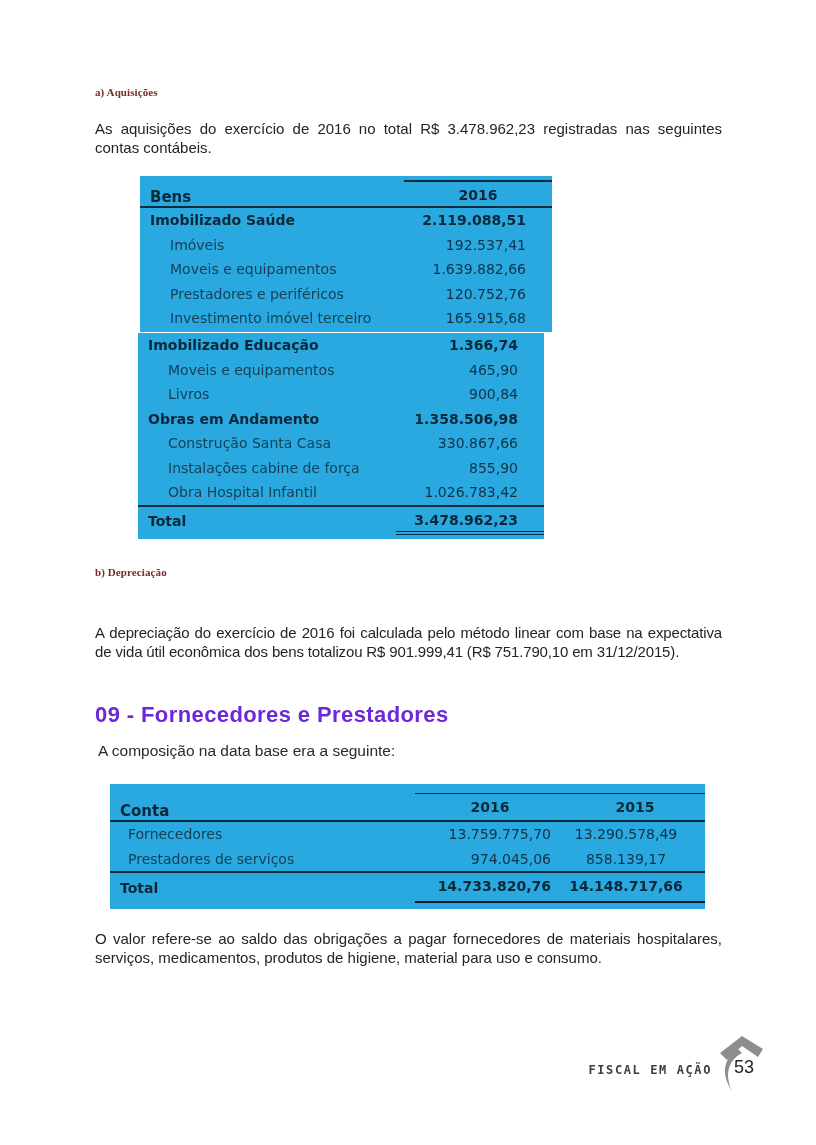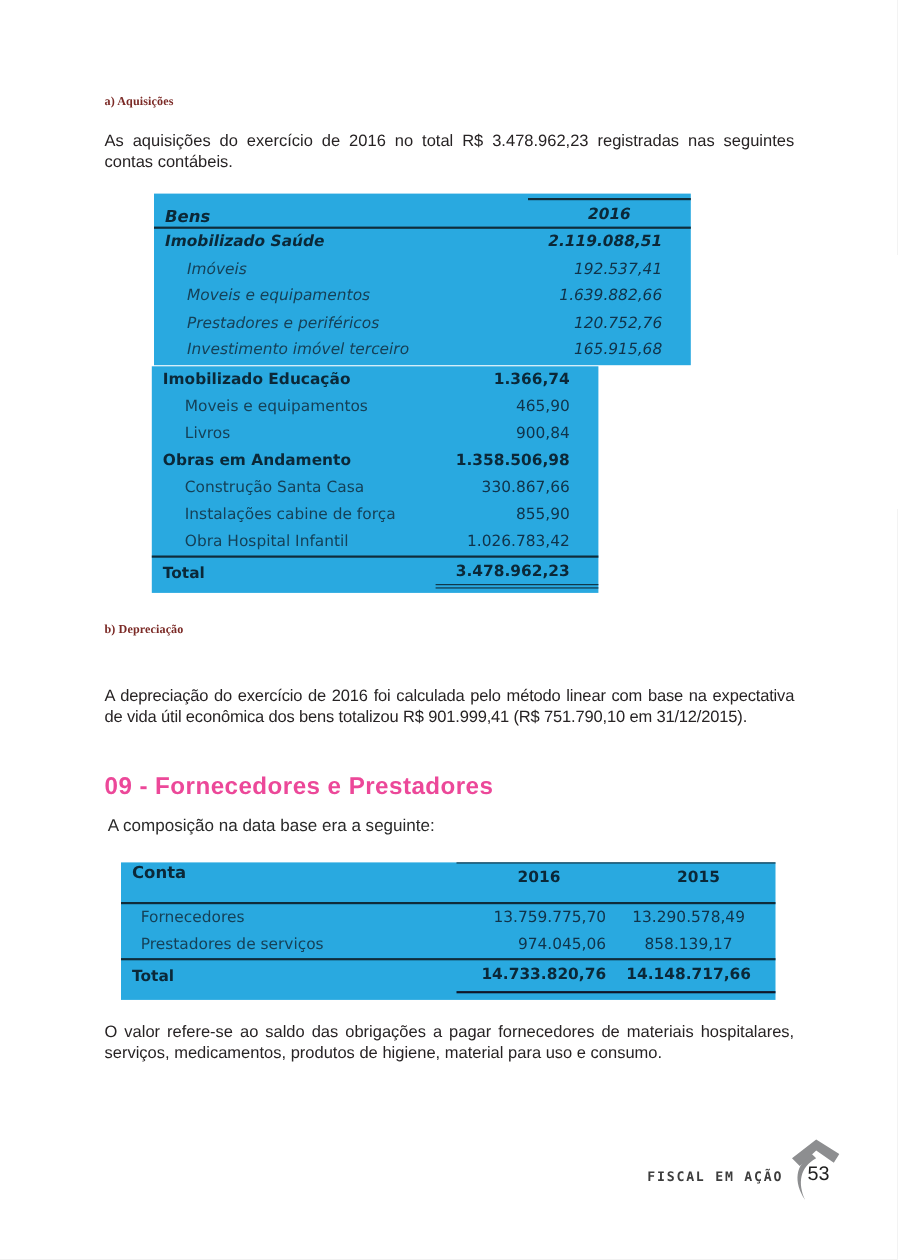--- a/index.html
+++ b/index.html
@@ -14,21 +14,21 @@
   }
   
   .h-small{
     position:absolute;left:95px;
     font-size:11px;font-weight:700;color:#7b2a26;
     letter-spacing:.1px;
     font-family:Liberation Serif, serif;
   }
   .h-big{
     position:absolute;left:95px;top:702px;
-    font-size:22px;font-weight:700;color:#ec4899;
+    font-size:22px;font-weight:700;color:#6d28d9;
     letter-spacing:.4px;
   }
   
   .para{
     position:absolute;left:95px;width:627px;
     font-size:15px;line-height:19px;
     text-align:justify;color:#272324;
   }
   .para-tight{letter-spacing:-0.15px;margin-top:38px;}
   .intro{
@@ -39,32 +39,32 @@
   .tbl{
     position:absolute;background:#29a9e0;
     font-family:"DejaVu Sans","Liberation Sans",sans-serif;
     color:#10334a;font-size:14px;
   }
   .t-row{display:flex;align-items:center;height:24.5px;line-height:24.5px;}
   .t-label{flex:1;padding-left:10px;white-space:nowrap;}
   .t-label.ind{padding-left:30px;font-weight:400;color:#154158;}
   .t-bold{font-weight:700;color:#0b2838;}
   .t1-val{width:148px;text-align:right;padding-right:26px;box-sizing:border-box;white-space:nowrap;}
-  .t1-block1{left:140px;top:176px;width:488px;padding-bottom:1px;font-style:italic;}
+  .t1-block1{left:140px;top:176px;width:412px;padding-bottom:1px;}
   .t1-block2{left:138px;top:333px;width:406px;padding-bottom:3px;}
   .t1-header{display:flex;align-items:flex-end;height:30px;border-bottom:2.5px solid #0f2c3a;}
   .t1-header .t-label{font-size:15px;}
   .t1-header .t1-val{border-top:2px solid #0f2c3a;text-align:center;padding-right:0;height:26px;line-height:26px;}
   .t1-total{border-top:2px solid #0f2c3a;height:29px;line-height:27px;}
   .t1-total .t1-val{border-bottom:4px double #0f2c3a;height:27px;line-height:25px;}
   
   .t2{left:110px;top:784px;width:595px;padding-bottom:6px;}
   .t2-val{width:150px;text-align:right;padding-right:14px;box-sizing:border-box;white-space:nowrap;}
   .t2-val.last{width:140px;padding-right:18px;text-align:center;}
-  .t2-header{display:flex;align-items:flex-start;height:36px;border-bottom:2.5px solid #0f2c3a;}
+  .t2-header{display:flex;align-items:flex-end;height:36px;border-bottom:2.5px solid #0f2c3a;}
   .t2-header .t-label{font-size:15px;}
   .t2-valwrap{display:flex;border-top:1.5px solid #0f2c3a;height:26px;line-height:26px;}
   .t2-valwrap .t2-val{text-align:center;padding-right:0;}
   .t2-total{border-top:2px solid #0f2c3a;height:30px;line-height:28px;}
   .t2-totwrap{display:flex;border-bottom:2px solid #0f172a;height:28px;line-height:26px;}
   
   .logo-text{
     position:absolute;right:104px;top:1063px;
     font-size:12px;letter-spacing:1.6px;color:#3d3d3d;
     font-family:"DejaVu Sans Mono","Liberation Mono",monospace;

